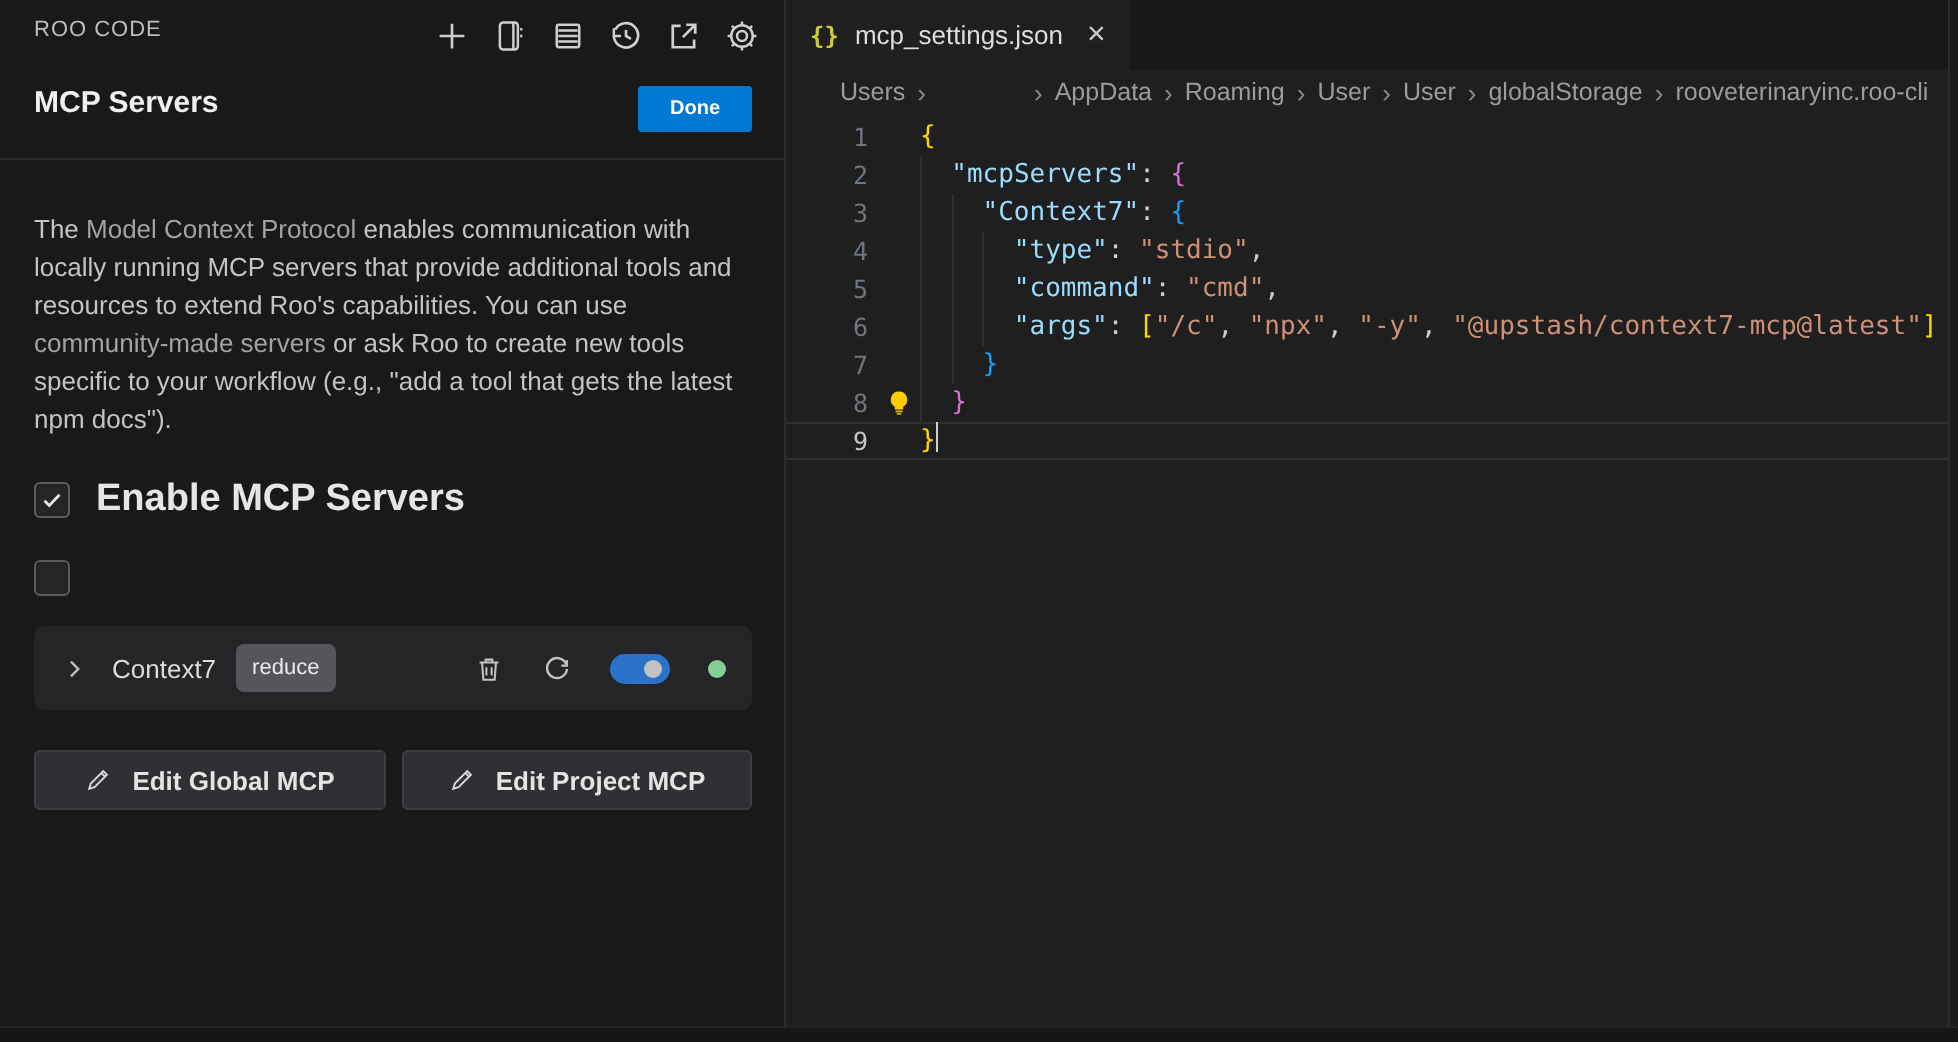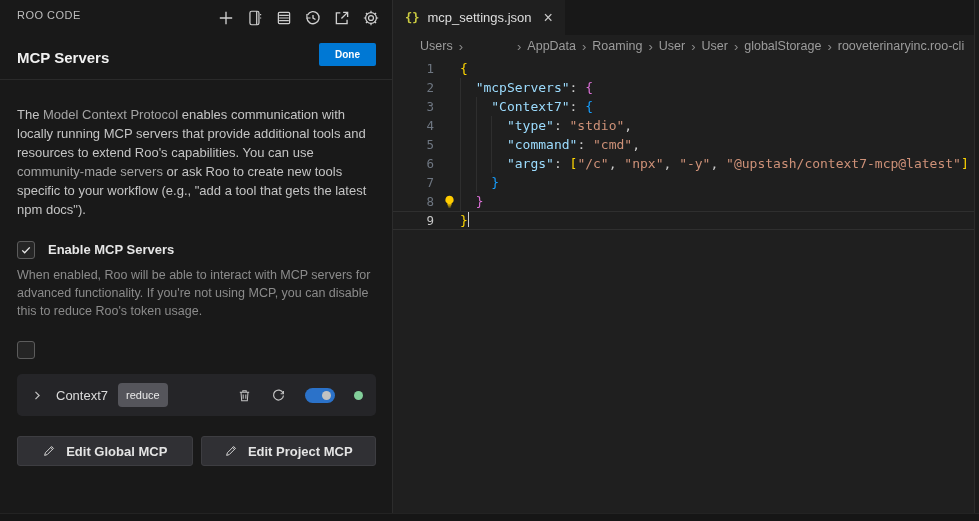--- a/index.html
+++ b/index.html
@@ -6,34 +6,34 @@
   .app{position:relative;width:979px;height:521px;display:flex;background:#191919;
        font-family:"Liberation Sans",sans-serif;color:#c4c4c4;overflow:hidden;}
   svg{display:block;}
 
   
   .sidebar{width:392px;flex:none;display:flex;flex-direction:column;background:#191919;}
   .sb-header{display:flex;justify-content:space-between;padding:9px 12px 0 17px;}
   .sb-brand{font-size:11px;color:#bdbdbd;letter-spacing:.5px;}
   .sb-icons{display:flex;gap:11px;align-items:center;}
   .icon-btn{width:18px;height:18px;color:#cfcfcf;cursor:pointer;}
-  .sb-title-row{display:flex;justify-content:space-between;align-items:flex-end;padding:16px 16px 0 17px;}
+  .sb-title-row{display:flex;justify-content:space-between;align-items:flex-start;padding:16px 16px 0 17px;}
   .sb-title{font-size:15px;font-weight:bold;color:#f0f0f0;}
   .done-btn{background:#0078d4;color:#fff;border:none;font-size:10px;font-weight:600;
             padding:6px 16px;border-radius:2px;cursor:pointer;font-family:inherit;}
   .sb-divider{height:1px;background:#2a2a2a;margin-top:13px;}
   .sb-body{padding:25px 16px 0 17px;font-size:13px;line-height:19px;}
   .intro{margin:0;color:#c4c4c4;}
   .intro a{color:#a3a3a3;text-decoration:none;cursor:pointer;}
   .check-row{display:flex;align-items:center;gap:13px;margin-top:21px;}
   .checkbox{width:16px;height:16px;border:1px solid #5c5c5c;border-radius:3px;background:#252525;
             display:flex;align-items:center;justify-content:center;cursor:pointer;flex:none;}
   .checkbox .check{display:none;width:12px;height:12px;color:#e8e8e8;}
   .checkbox.checked .check{display:block;}
-  .check-label{font-weight:bold;font-size:13px;color:#e6e6e6;}
+  .check-label{font-weight:bold;font-size:19px;color:#e6e6e6;}
   .desc{margin:7px 0 0;color:#8b8b8b;font-size:12.5px;line-height:18px;}
   .server-row{margin-top:15px;background:#252528;border-radius:5px;height:42px;
               display:flex;align-items:center;padding:0 13px 0 14px;}
   .chev{width:13px;height:13px;color:#c0c0c0;margin-right:12px;cursor:pointer;}
   .server-name{font-size:13px;color:#dcdcdc;margin-right:10px;}
   .badge{background:#55555b;color:#eaeaea;font-size:11px;padding:2.5px 8px;border-radius:4px;}
   .row-right{margin-left:auto;display:flex;align-items:center;gap:19px;}
   .row-icon{width:15px;height:15px;color:#c3c3c3;cursor:pointer;}
   .toggle{width:30px;height:15px;border-radius:8px;background:#3a3a3a;position:relative;cursor:pointer;}
   .toggle.on{background:#2b72c9;}
@@ -138,21 +138,20 @@
       <p class="intro"><span>The </span><a>Model Context Protocol</a><span> enables communication with locally running MCP servers that provide additional tools and resources to extend Roo's capabilities. You can use </span><a>community-made servers</a><span> or ask Roo to create new tools specific to your workflow (e.g., "add a tool that gets the latest npm docs").</span></p>
 
       <div class="check-row">
         <span class="checkbox checked">
           <svg class="check" viewBox="0 0 16 16" fill="none" stroke="currentColor" stroke-width="1.8">
               <path d="M3 8.5l3.2 3.2L13 4.5"></path>
             </svg>
         </span>
         <span class="check-label">Enable MCP Servers</span>
       </div>
-      <p class="desc">When enabled, Roo will be able to interact with MCP servers for advanced functionality. If you're not using MCP, you can disable this to reduce Roo's token usage.</p>
 
       <div class="check-row">
         <span class="checkbox">
           
         </span>
       </div>
 
       <div class="server-row">
         <span class="chev">
           <svg viewBox="0 0 16 16" fill="none" stroke="currentColor" stroke-width="1.5">

